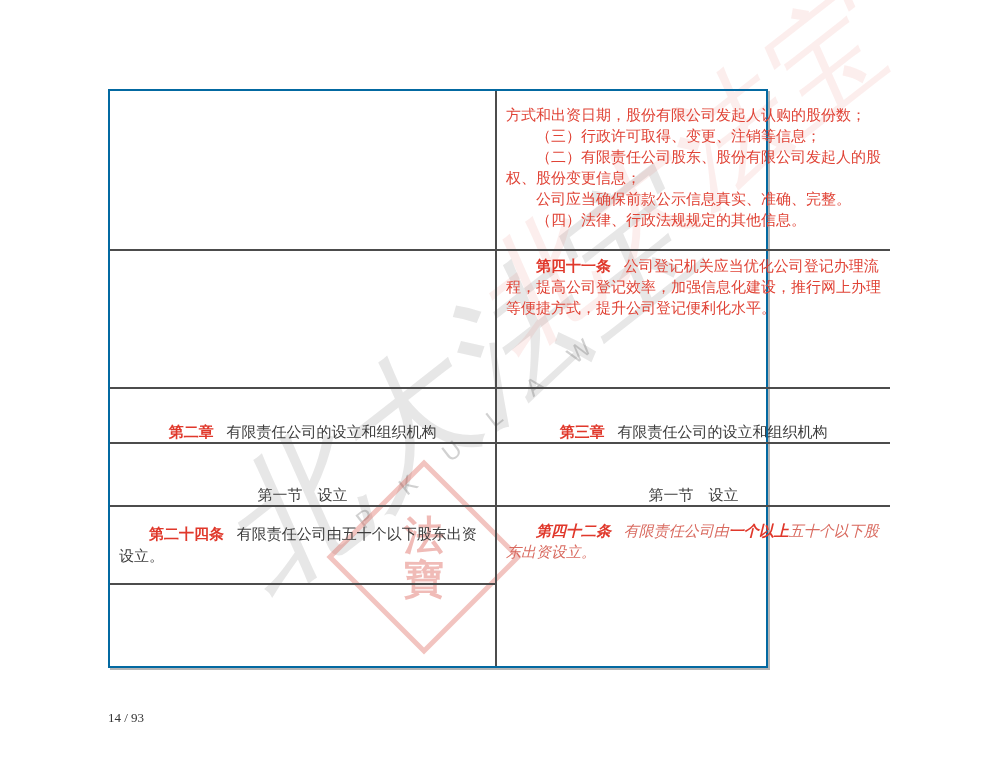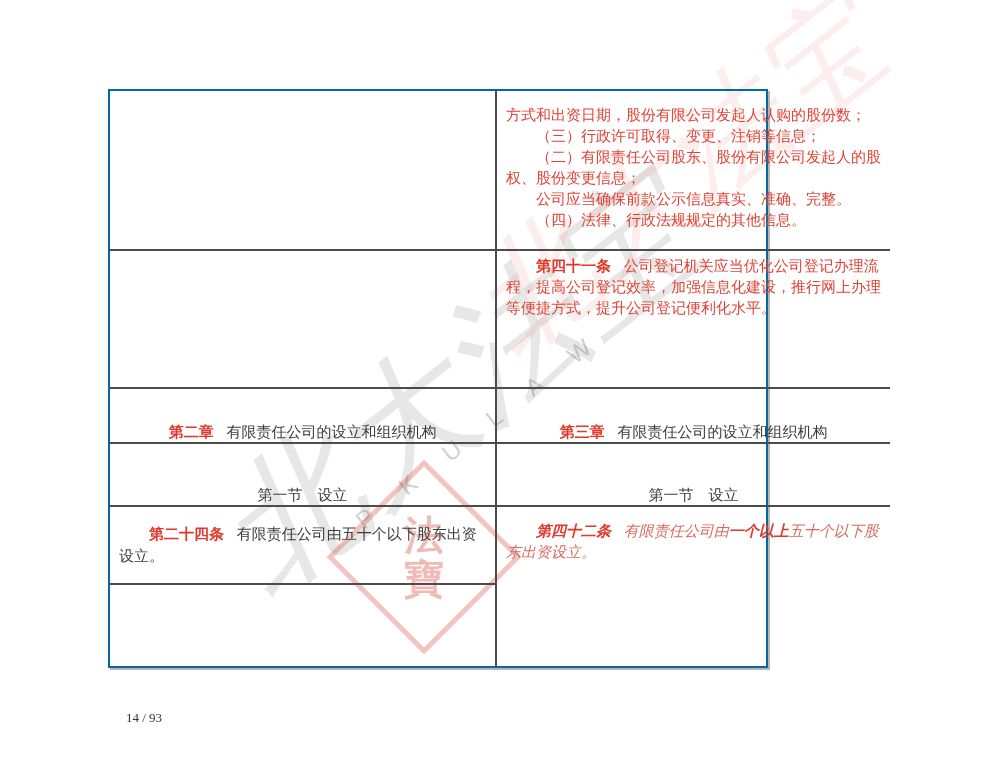--- a/index.html
+++ b/index.html
@@ -76,21 +76,21 @@
   .cell p.no-indent{text-indent:0;}
 
   .lbl-red{color:#e0382b;font-weight:bold;font-family:"Liberation Sans",sans-serif;margin-right:0.85em;}
   .red-hei{color:#e04336;font-family:"Liberation Sans",sans-serif;}
   .red-hei-b{color:#e0382b;font-family:"Liberation Sans",sans-serif;font-weight:bold;}
   .red-kai{color:#d96a5f;font-family:"Liberation Serif",serif;}
   .black-kai{color:#3c3c3c;font-family:Liberation Sans, sans-serif;}
 
   
   .page-num{
-    position:absolute;left:126px;top:710px;z-index:1;
+    position:absolute;left:108px;top:710px;z-index:1;
     font-size:13px;color:#333333;
     font-family:"Liberation Serif",serif;
   }
 </style>
 </head>
 <body>
 
 <div class="page">
 
   <div class="wm wm-cn-gray">北大法宝</div>

